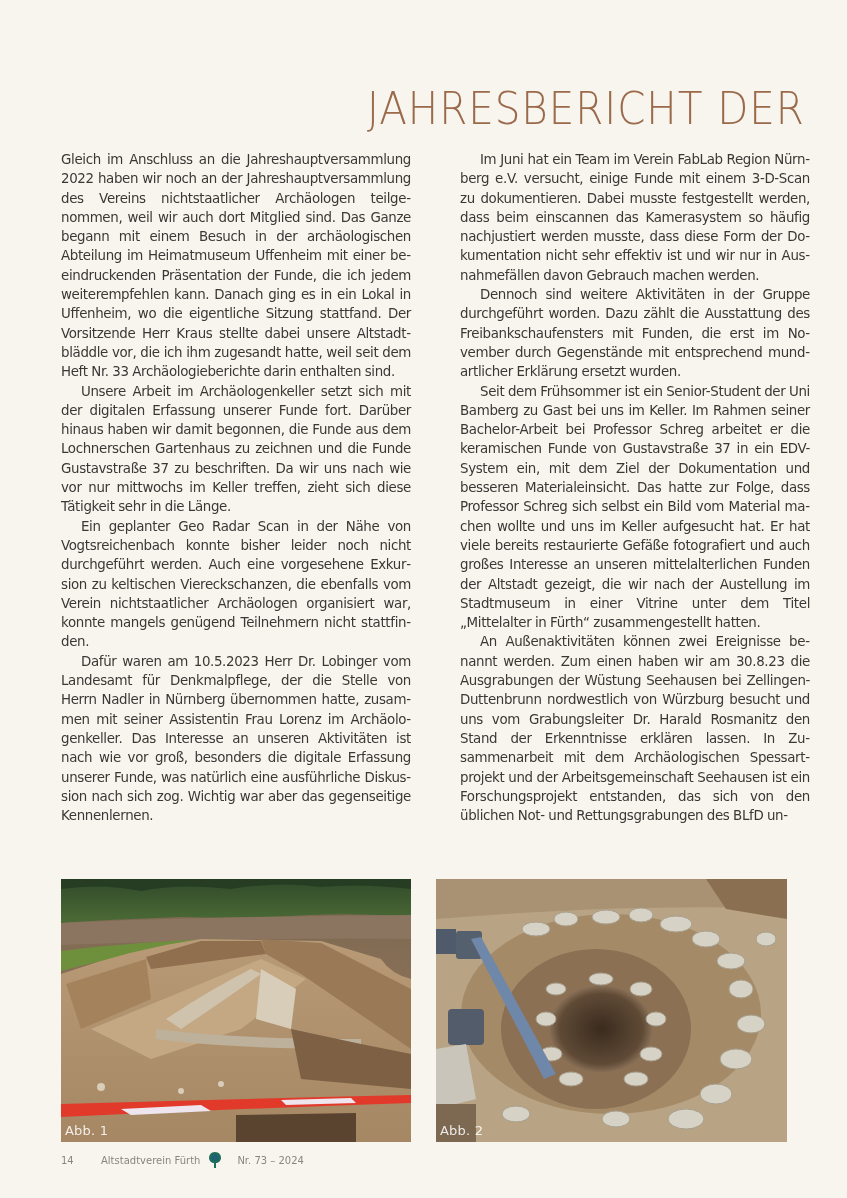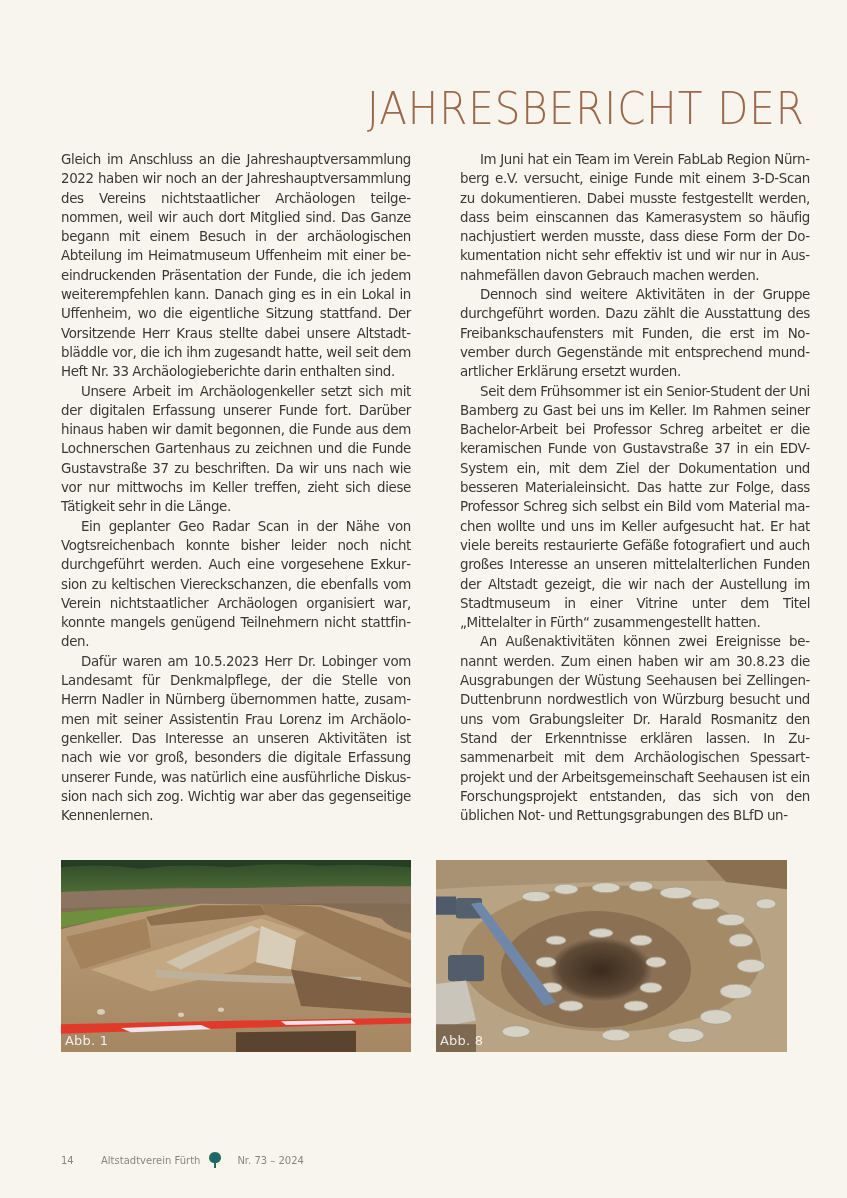--- a/index.html
+++ b/index.html
@@ -36,22 +36,22 @@
     letter-spacing: -0.35px;
     word-spacing: -0.3px;
     color: #3b3735;
   }
   .col-left { left: 61px; }
   .col-right { left: 460px; }
   .col p { margin: 0; text-indent: 20px; }
   .col p.first { text-indent: 0; }
   .photo {
     position: absolute;
-    top: 860px;
-    height: 192px;
+    top: 879px;
+    height: 263px;
     overflow: hidden;
   }
   .photo-1 { left: 61px; width: 350px; }
   .photo-2 { left: 436px; width: 351px; }
   .photo svg { display: block; width: 100%; height: 100%; }
   .caption {
     position: absolute;
     left: 4px; bottom: 4px;
     font-size: 13px;
     color: rgba(255,255,255,0.85);
@@ -171,21 +171,21 @@
       <ellipse cx="180" cy="240" rx="14" ry="8"></ellipse>
       <ellipse cx="330" cy="60" rx="10" ry="7"></ellipse>
     </g>
     <rect x="0" y="50" width="20" height="25" fill="#4f5b6a"></rect>
     <rect x="20" y="52" width="26" height="28" rx="3" fill="#55606e"></rect>
     <rect x="12" y="130" width="36" height="36" rx="4" fill="#525c6a"></rect>
     <path d="M35 60 L45 58 L120 195 L108 200 Z" fill="#6f87a8"></path>
     <path d="M0 170 L30 165 L40 220 L0 230 Z" fill="#c9c5bb"></path>
     <rect x="0" y="225" width="40" height="38" fill="#7d6852"></rect>
   </svg>
-  <span class="caption">Abb. 8</span>
+  <span class="caption">Abb. 2</span>
 </div>
 
 <div class="footer">
   <span class="page-num">14</span>
   <span class="pub">Altstadtverein Fürth</span>
   <svg class="tree" viewBox="0 0 14 18">
     <path d="M7 1 C11 1 13 4 13 7 C13 10 10 12 8 12 L8 17 L6 17 L6 12 C4 12 1 10 1 7 C1 4 3 1 7 1 Z" fill="#1f6e5a"></path>
     <path d="M7 3 C9 3 10.5 5 10.5 7 C10.5 9 9 10 7 10 C5 10 3.5 9 3.5 7 C3.5 5 5 3 7 3 Z" fill="#1e5a8a" opacity="0.6"></path>
   </svg>
   <span class="issue">Nr. 73 – 2024</span>

